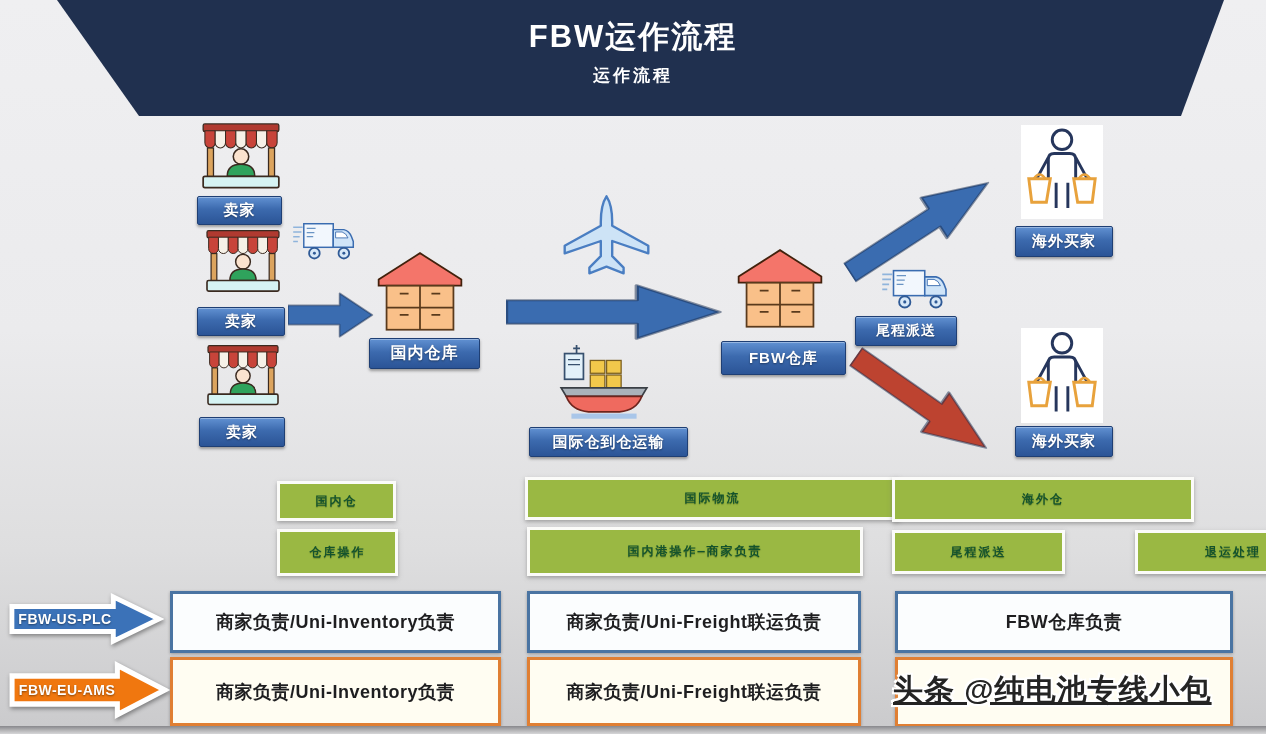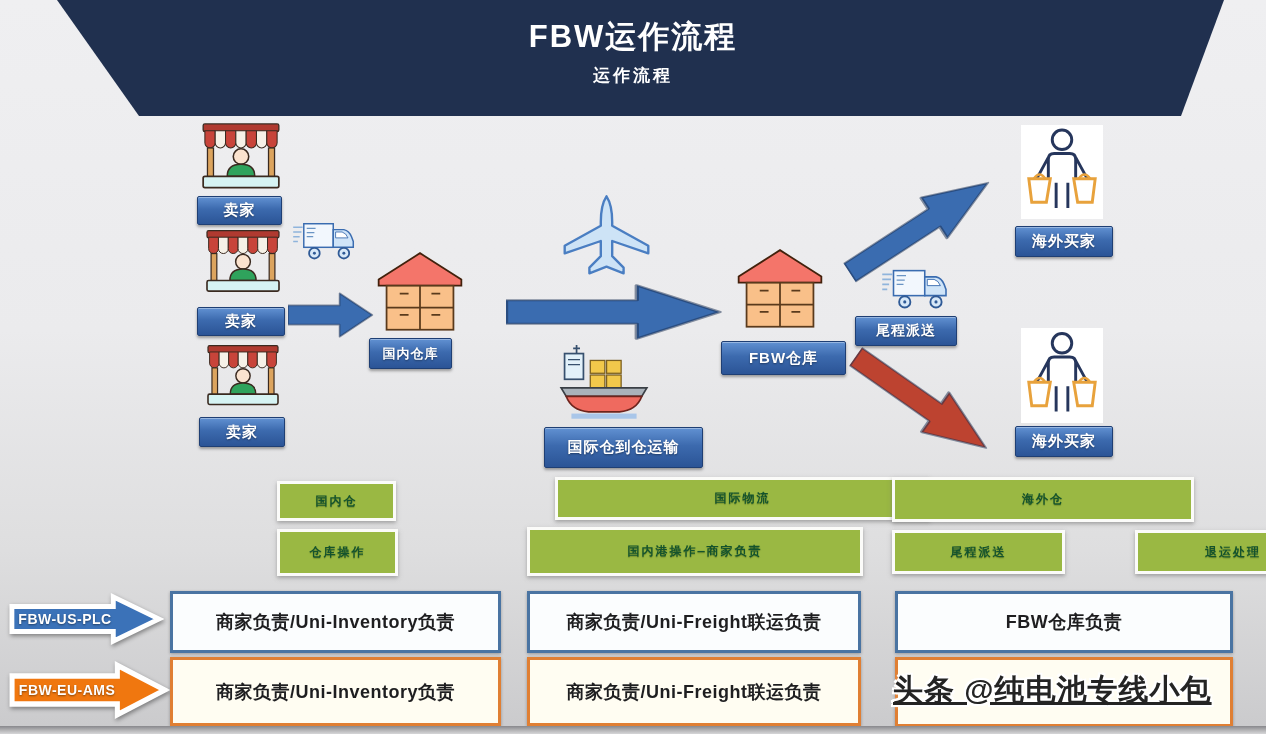--- a/index.html
+++ b/index.html
@@ -197,38 +197,38 @@
     <svg class="icon">
         <use href="#sym-arrow"></use>
       </svg>
   </div>
 
   <div class="abs" style="left:376px;top:246px;width:88px;height:90px">
     <svg class="icon">
         <use href="#sym-warehouse"></use>
       </svg>
   </div>
-  <div class="tag" style="left:369px;top:338px;width:83px;height:31px;font-size:13px">国内仓库</div>
+  <div class="tag" style="left:369px;top:338px;width:111px;height:31px;font-size:16px">国内仓库</div>
 
   <div class="abs" style="left:559px;top:193px;width:95px;height:96px">
     <svg class="icon">
         <use href="#sym-plane"></use>
       </svg>
   </div>
   <div class="abs" style="left:506px;top:280px;width:218px;height:64px;color:#3a6cb0">
     <svg class="icon">
         <use href="#sym-arrow"></use>
       </svg>
   </div>
   <div class="abs" style="left:556px;top:335px;width:96px;height:92px">
     <svg class="icon">
         <use href="#sym-ship"></use>
       </svg>
   </div>
-  <div class="tag" style="left:544px;top:427px;width:159px;height:41px">国际仓到仓运输</div>
+  <div class="tag" style="left:529px;top:427px;width:159px;height:30px">国际仓到仓运输</div>
 
   <div class="abs" style="left:736px;top:241px;width:88px;height:94px">
     <svg class="icon">
         <use href="#sym-warehouse"></use>
       </svg>
   </div>
   <div class="tag" style="left:721px;top:341px;width:125px;height:34px">FBW仓库</div>
 
   <div class="abs" style="left:836px;top:198px;width:168px;height:58px;color:#3a6cb0;transform:rotate(-33deg)">
     <svg class="icon">
@@ -259,21 +259,21 @@
   <div class="buyer-card" style="left:1021px;top:328px;width:82px;height:95px">
     <svg class="icon">
         <use href="#sym-buyer"></use>
       </svg>
   </div>
   <div class="tag" style="left:1015px;top:426px;width:98px;height:31px">海外买家</div>
 
   <div class="gbar" style="left:277px;top:481px;width:119px;height:40px">国内仓</div>
   <div class="gbar" style="left:277px;top:529px;width:121px;height:47px">仓库操作</div>
 
-  <div class="gbar" style="left:555px;top:477px;width:375px;height:43px">国际物流</div>
+  <div class="gbar" style="left:525px;top:477px;width:375px;height:43px">国际物流</div>
   <div class="gbar" style="left:527px;top:527px;width:336px;height:49px">国内港操作—商家负责</div>
 
   <div class="gbar" style="left:892px;top:477px;width:302px;height:45px">海外仓</div>
   <div class="gbar" style="left:892px;top:530px;width:173px;height:44px">尾程派送</div>
   <div class="gbar" style="left:1135px;top:530px;width:196px;height:44px">退运处理</div>
 
   <div class="ribbon" style="left:8px;top:593px;width:156px;height:52px;color:#3b72b8">
     <svg>
         <use href="#sym-ribbon"></use>
       </svg>

